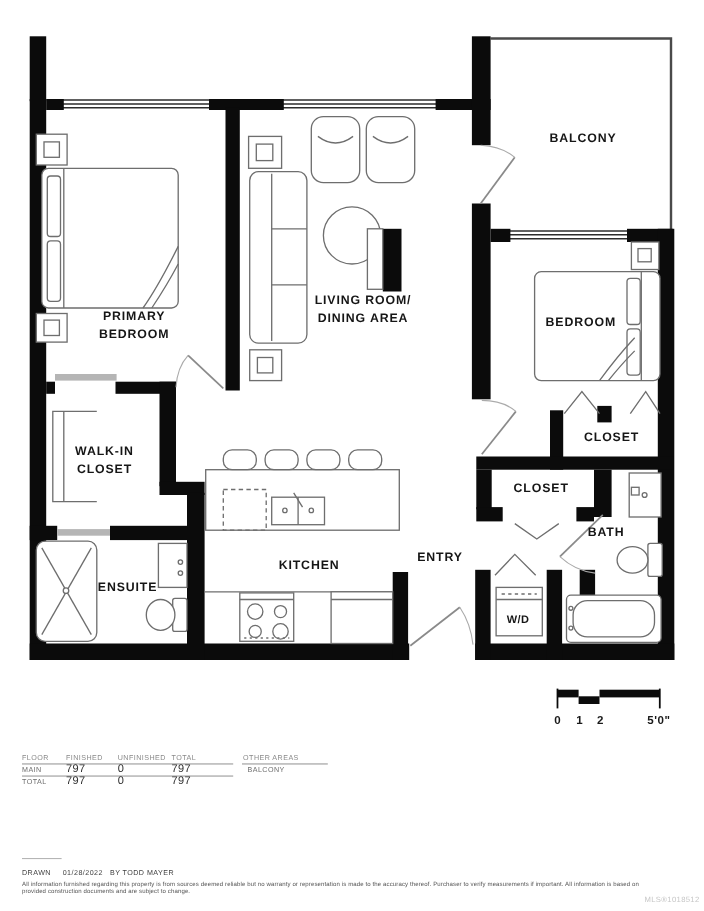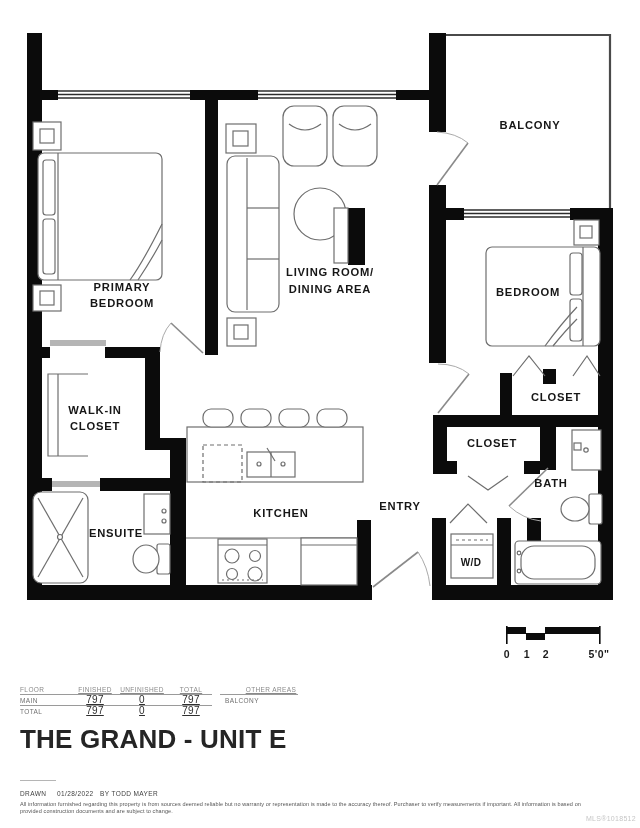--- a/index.html
+++ b/index.html
@@ -17,21 +17,21 @@
   .doorleaf{fill:none;stroke:#8a8a8a;stroke-width:1.6;}
   .doorarc{fill:none;stroke:#aaaaaa;stroke-width:1;}
   .winline{stroke:#2b2b2b;stroke-width:1.4;}
   .balc{fill:none;stroke:#4a4a4a;stroke-width:2.2;}
   .slider{fill:#b5b5b5;}
   .abs{position:absolute;}
   .tbl-head{font-size:6.5px;color:#8a8a8a;letter-spacing:0.4px;}
   .tbl-sub{font-size:6.5px;color:#6f6f6f;letter-spacing:0.4px;}
   .tbl-num{font-size:10px;color:#2e2e2e;letter-spacing:0.3px;}
   .rule{background:#9a9a9a;height:1px;}
-  .ctr{text-align:center;text-decoration:underline;}
+  .ctr{}
   #page-title{font-size:26px;font-weight:800;color:#252525;letter-spacing:0.2px;}
   .foot{font-size:6.5px;color:#3f3f3f;letter-spacing:0.4px;}
   .disc{font-size:5.5px;color:#555555;line-height:6.5px;letter-spacing:0.1px;}
   #mls-number{font-size:7px;color:#c6c6c6;letter-spacing:0.3px;}
 </style>
 </head>
 <body>
 
 <div id="stage">
 
@@ -270,21 +270,20 @@
     <div class="abs tbl-sub" style="left:225px;top:697px;">BALCONY</div>
 
     <div class="abs rule" style="left:20px;top:705px;width:192px;"></div>
 
     <div class="abs tbl-sub" style="left:20px;top:708px;">TOTAL</div>
     <div class="abs tbl-num ctr" style="left:60px;top:705px;width:70px;">797</div>
     <div class="abs tbl-num ctr" style="left:107px;top:705px;width:70px;">0</div>
     <div class="abs tbl-num ctr" style="left:156px;top:705px;width:70px;">797</div>
   </div>
 
-  <div id="page-title" class="abs" style="left:20px;top:724px;">THE GRAND - UNIT E</div>
 
   <div>
     <div class="abs rule" style="left:20px;top:780px;width:36px;background:#b5b5b5;"></div>
     <div class="abs foot" style="left:20px;top:790px;">DRAWN</div>
     <div class="abs foot" style="left:57px;top:790px;">01/28/2022</div>
     <div class="abs foot" style="left:100px;top:790px;">BY TODD MAYER</div>
     <div class="abs disc" style="left:20px;top:801px;width:606px;">All information furnished regarding this property is from sources deemed reliable but no warranty or representation is made to the accuracy thereof. Purchaser to verify measurements if important. All information is based on</div>
     <div class="abs disc" style="left:20px;top:808px;width:606px;">provided construction documents and are subject to change.</div>
     <div id="mls-number" class="abs" style="right:4px;top:815px;">MLS®1018512</div>
   </div>

